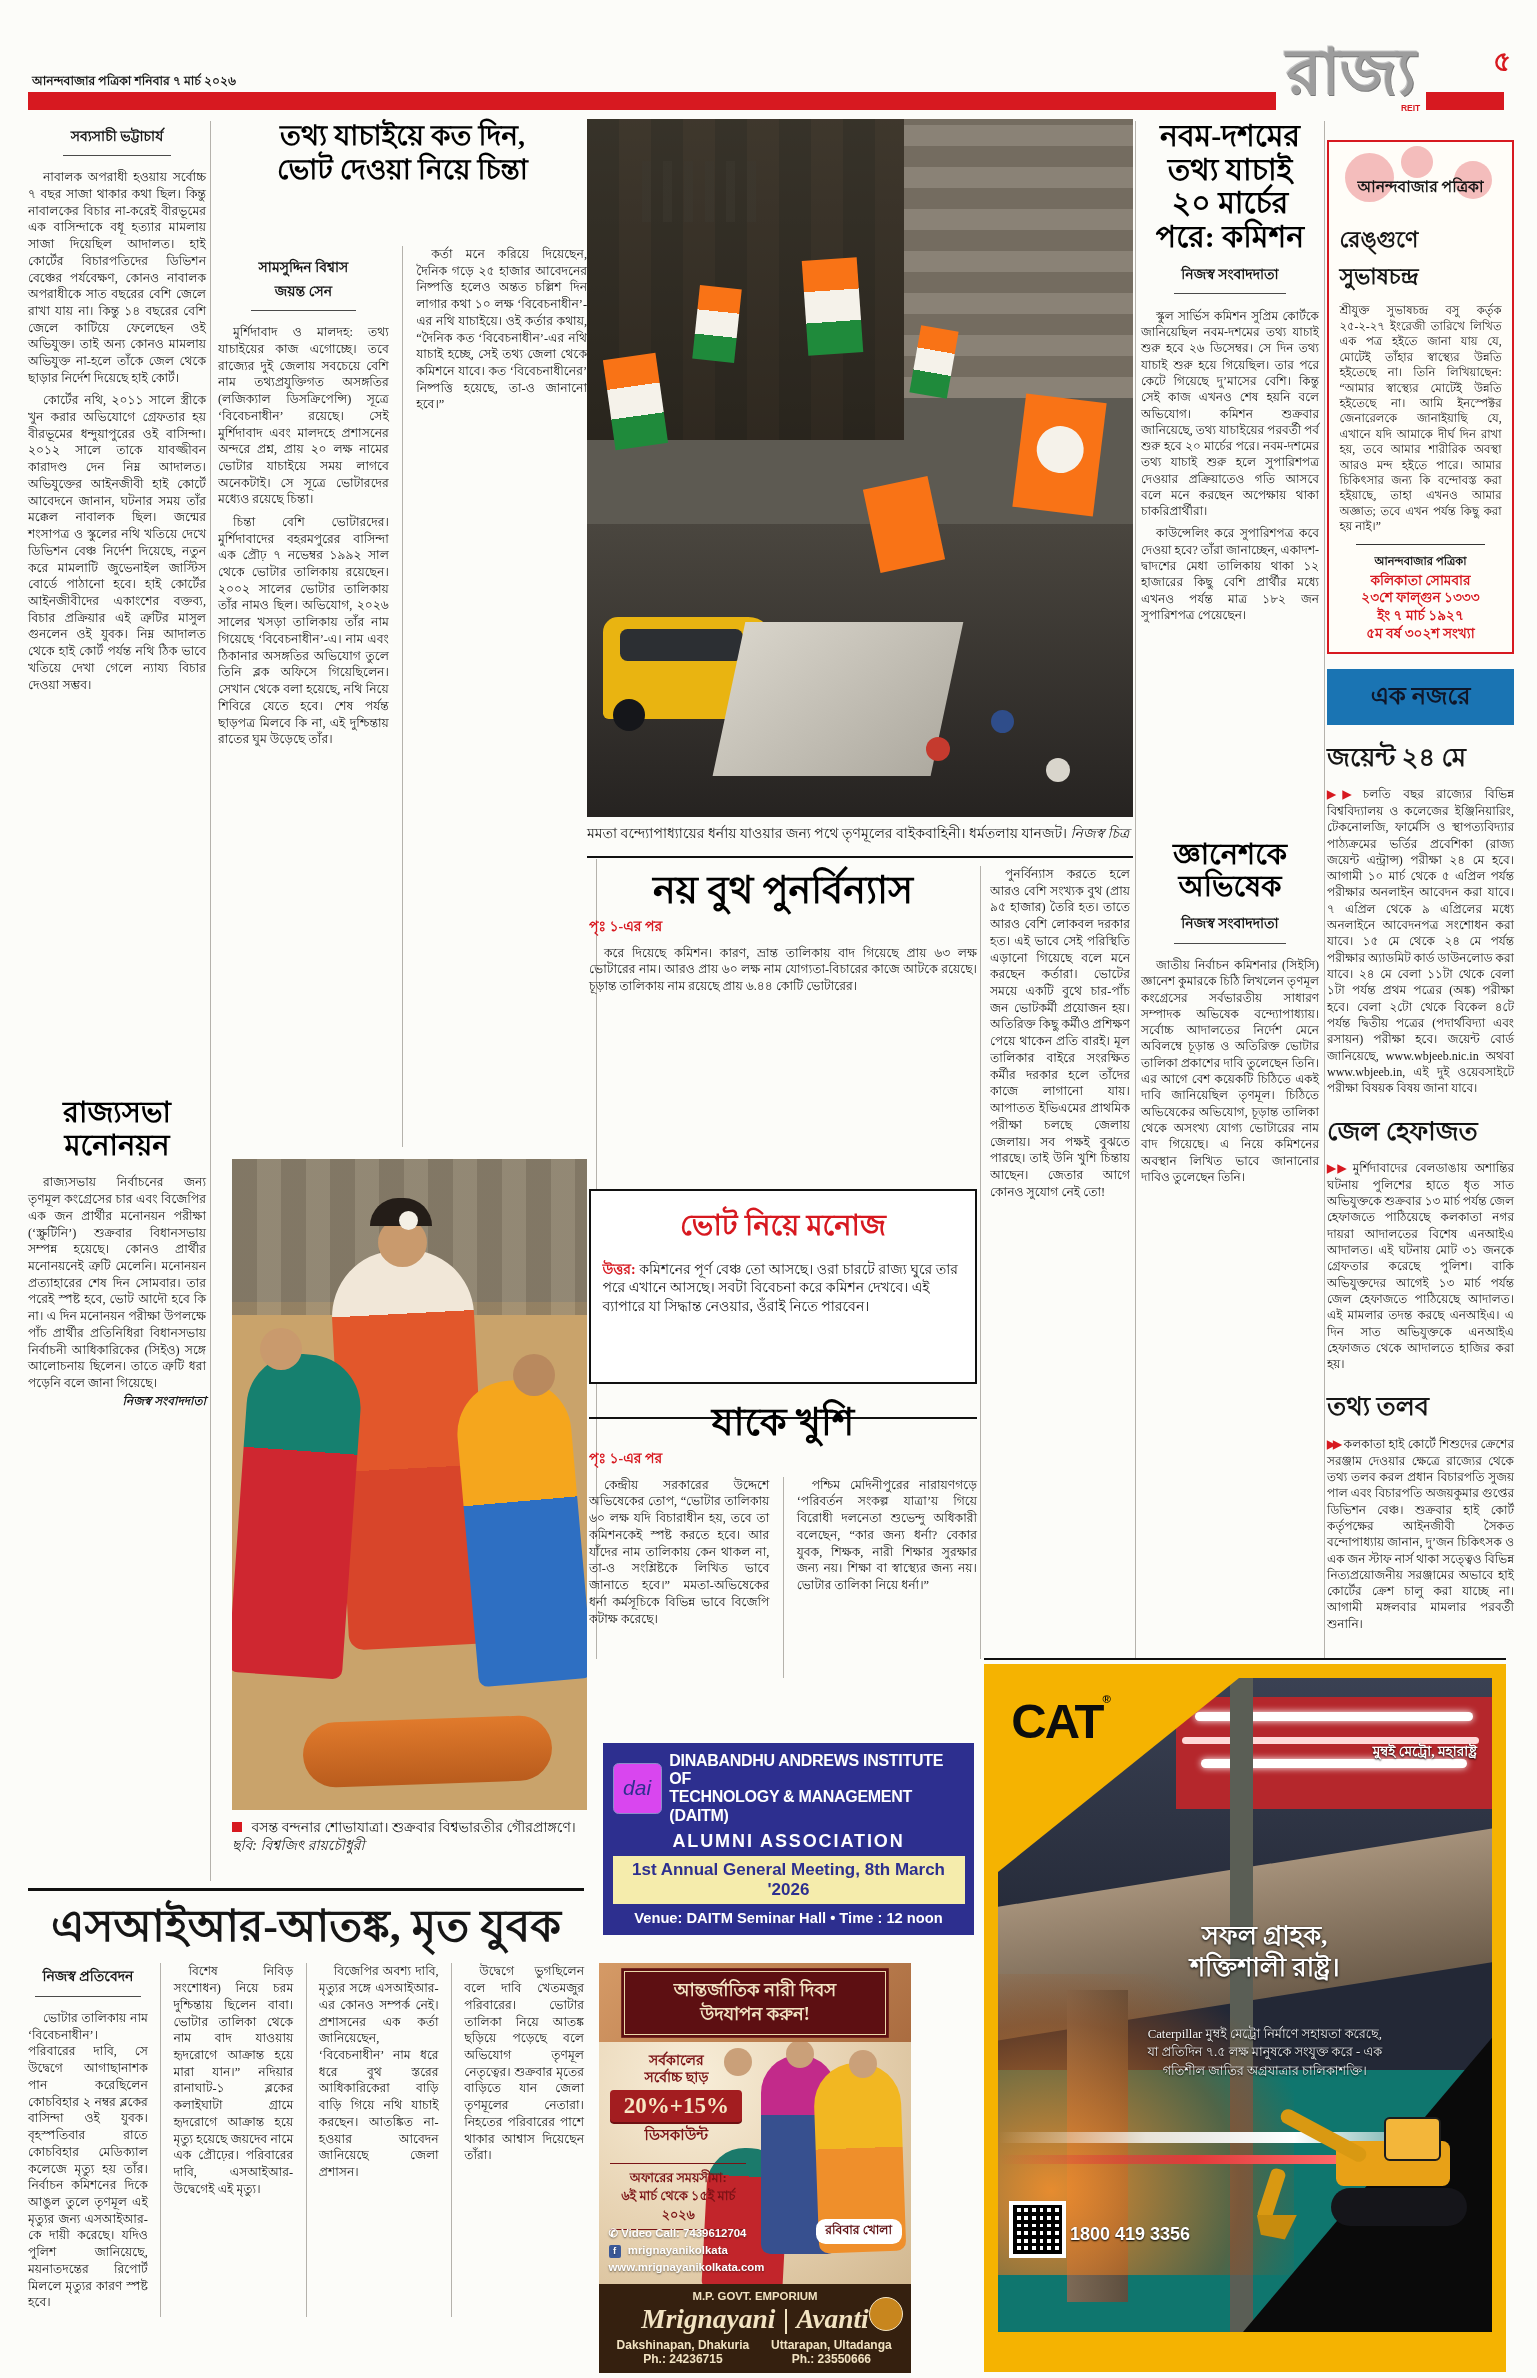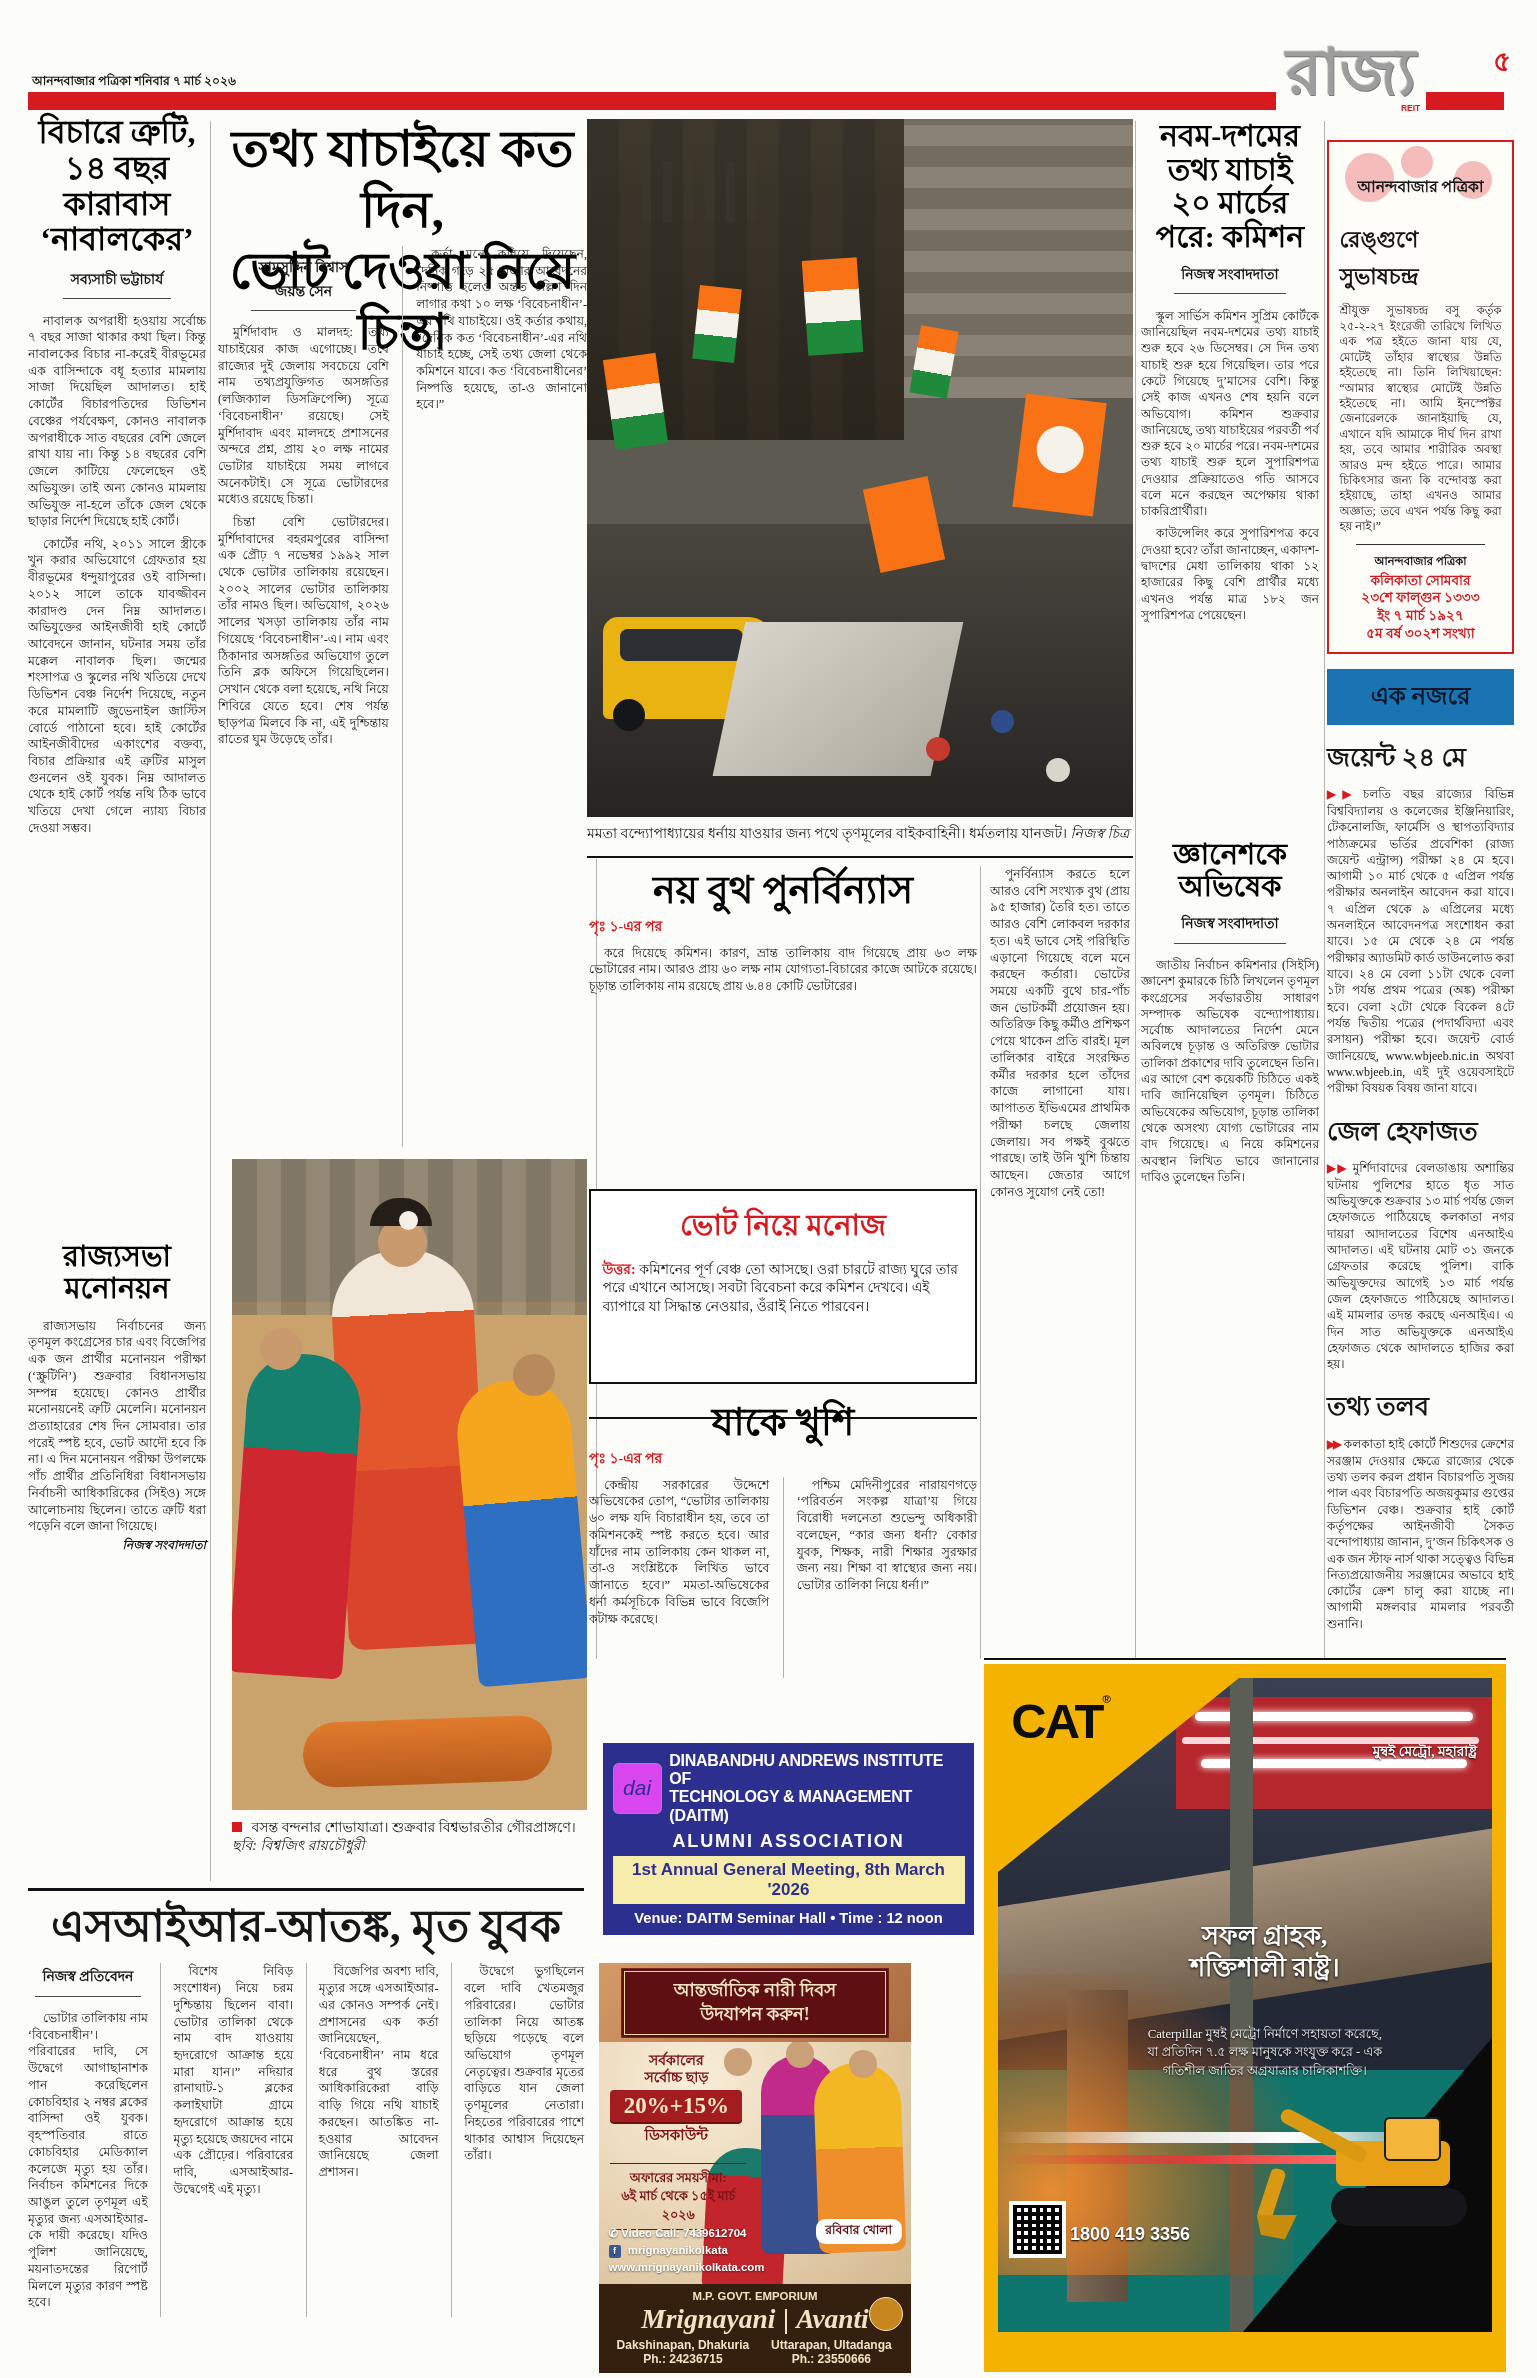--- a/index.html
+++ b/index.html
@@ -129,47 +129,41 @@
   <div class="vrule" style="left:980px;top:866px;height:793px;"></div>
   <div class="vrule" style="left:1135px;top:121px;height:1537px;"></div>
   <div class="vrule" style="left:1324px;top:121px;height:1537px;"></div>
   <div class="hrule" style="left:587px;top:856px;width:546px;height:1.9px;"></div>
   <div class="hrule" style="left:589px;top:1417px;width:388px;height:1.9px;"></div>
   <div class="hrule" style="left:984px;top:1658px;width:522px;height:1.9px;"></div>
   <div class="hrule" style="left:28px;top:1888px;width:556px;height:2.8px;"></div>
 
   <div class="abs" style="left:28px;top:115px;width:178px;">
     <div>
-      <div class="hl" style="font-size:32px;">
-        <div>বিচারে ত্রুটি,</div>
-        <div>১৪ বছর</div>
-        <div>কারাবাস</div>
-        <div>‘নাবালকের’</div>
-      </div>
       <div class="byline">
         <span class="bl-inner">সব্যসাচী ভট্টাচার্য</span>
       </div>
       <div class="body-text" style="min-height:927px;">
         <p>নাবালক অপরাধী হওয়ায় সর্বোচ্চ ৭ বছর সাজা থাকার কথা ছিল। কিন্তু নাবালকের বিচার না-করেই বীরভূমের এক বাসিন্দাকে বধূ হত্যার মামলায় সাজা দিয়েছিল আদালত। হাই কোর্টের বিচারপতিদের ডিভিশন বেঞ্চের পর্যবেক্ষণ, কোনও নাবালক অপরাধীকে সাত বছরের বেশি জেলে রাখা যায় না। কিন্তু ১৪ বছরের বেশি জেলে কাটিয়ে ফেলেছেন ওই অভিযুক্ত। তাই অন্য কোনও মামলায় অভিযুক্ত না-হলে তাঁকে জেল থেকে ছাড়ার নির্দেশ দিয়েছে হাই কোর্ট।</p>
         <p>কোর্টের নথি, ২০১১ সালে স্ত্রীকে খুন করার অভিযোগে গ্রেফতার হয় বীরভূমের ধন্দুয়াপুরের ওই বাসিন্দা। ২০১২ সালে তাকে যাবজ্জীবন কারাদণ্ড দেন নিম্ন আদালত। অভিযুক্তের আইনজীবী হাই কোর্টে আবেদনে জানান, ঘটনার সময় তাঁর মক্কেল নাবালক ছিল। জন্মের শংসাপত্র ও স্কুলের নথি খতিয়ে দেখে ডিভিশন বেঞ্চ নির্দেশ দিয়েছে, নতুন করে মামলাটি জুভেনাইল জাস্টিস বোর্ডে পাঠানো হবে। হাই কোর্টের আইনজীবীদের একাংশের বক্তব্য, বিচার প্রক্রিয়ার এই ত্রুটির মাসুল গুনলেন ওই যুবক। নিম্ন আদালত থেকে হাই কোর্ট পর্যন্ত নথি ঠিক ভাবে খতিয়ে দেখা গেলে ন্যায্য বিচার দেওয়া সম্ভব।</p>
       </div>
     </div>
     <div>
       <div class="hl" style="font-size:29px;margin-bottom:13.2px;">
         <div>রাজ্যসভা</div>
         <div>মনোনয়ন</div>
       </div>
       <div class="body-text" style="min-height:218px;">
         <p>রাজ্যসভায় নির্বাচনের জন্য তৃণমূল কংগ্রেসের চার এবং বিজেপির এক জন প্রার্থীর মনোনয়ন পরীক্ষা (‘স্ক্রুটিনি’) শুক্রবার বিধানসভায় সম্পন্ন হয়েছে। কোনও প্রার্থীর মনোনয়নেই ত্রুটি মেলেনি। মনোনয়ন প্রত্যাহারের শেষ দিন সোমবার। তার পরেই স্পষ্ট হবে, ভোট আদৌ হবে কি না। এ দিন মনোনয়ন পরীক্ষা উপলক্ষে পাঁচ প্রার্থীর প্রতিনিধিরা বিধানসভায় নির্বাচনী আধিকারিকের (সিইও) সঙ্গে আলোচনায় ছিলেন। তাতে ত্রুটি ধরা পড়েনি বলে জানা গিয়েছে।</p>
       </div>
       <div class="tail-byline">নিজস্ব সংবাদদাতা</div>
     </div>
   </div>
 
-  <div class="abs hl" style="left:218px;top:119px;width:369px;font-size:50px;line-height:1.22;">
+  <div class="abs hl" style="left:218px;top:119px;width:369px;font-size:28px;line-height:1.22;">
     <div>তথ্য যাচাইয়ে কত দিন,</div>
     <div>ভোট দেওয়া নিয়ে চিন্তা</div>
   </div>
   <div class="abs twocol" style="left:218px;top:246px;width:369px;height:901px;overflow:hidden;">
     <div class="tcol">
       <div class="byline">
         <span class="bl-inner">
           <span style="display:block;">সামসুদ্দিন বিশ্বাস</span>
           <span style="display:block;">জয়ন্ত সেন</span>
         </span>

